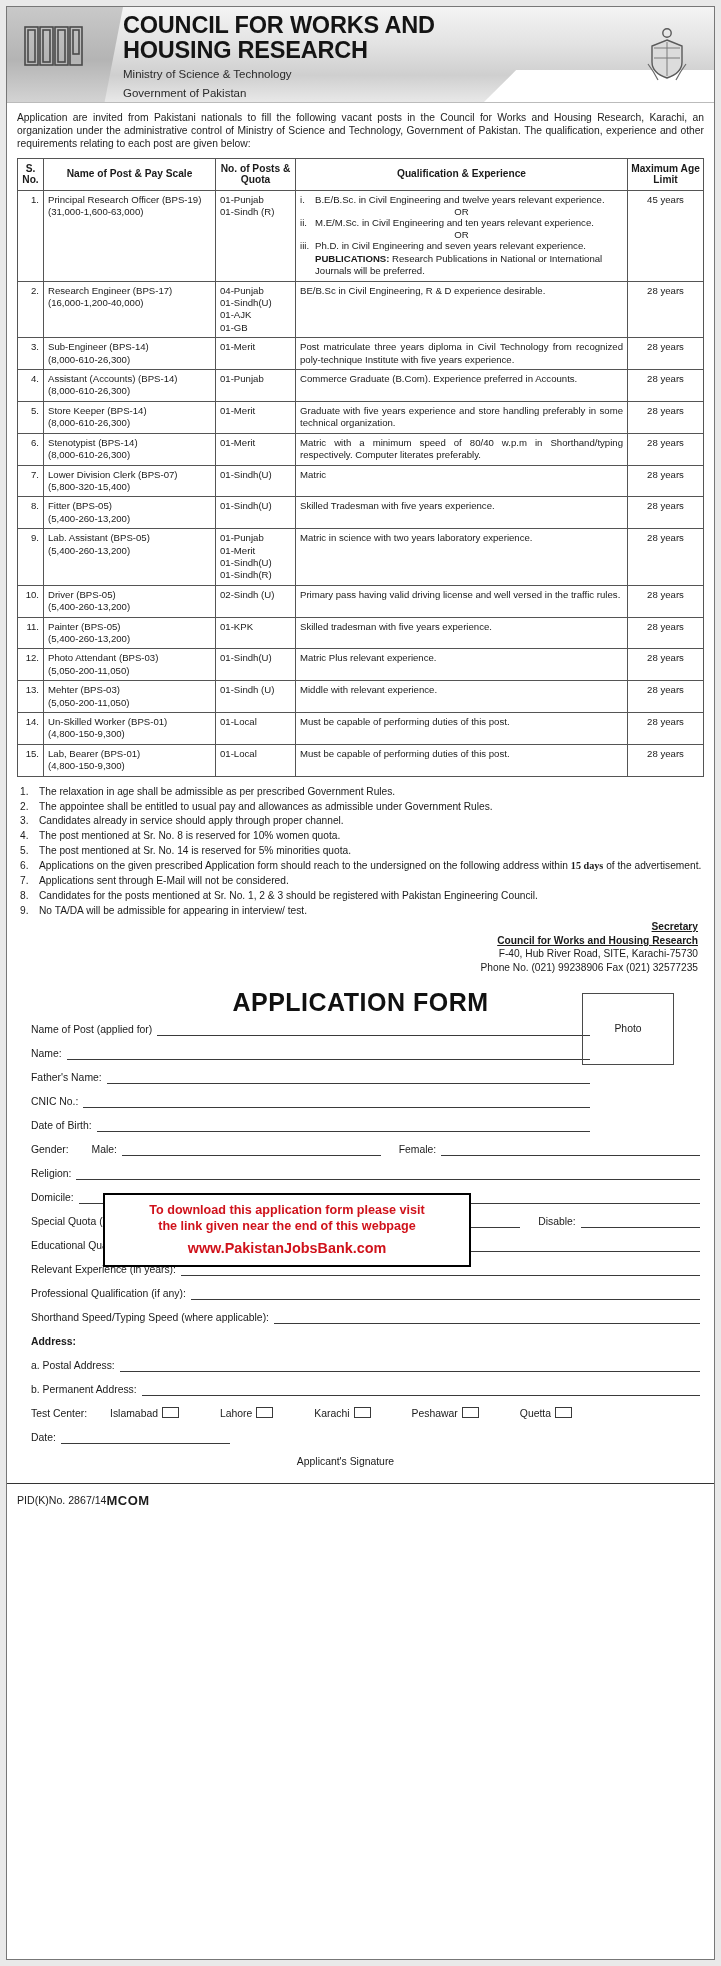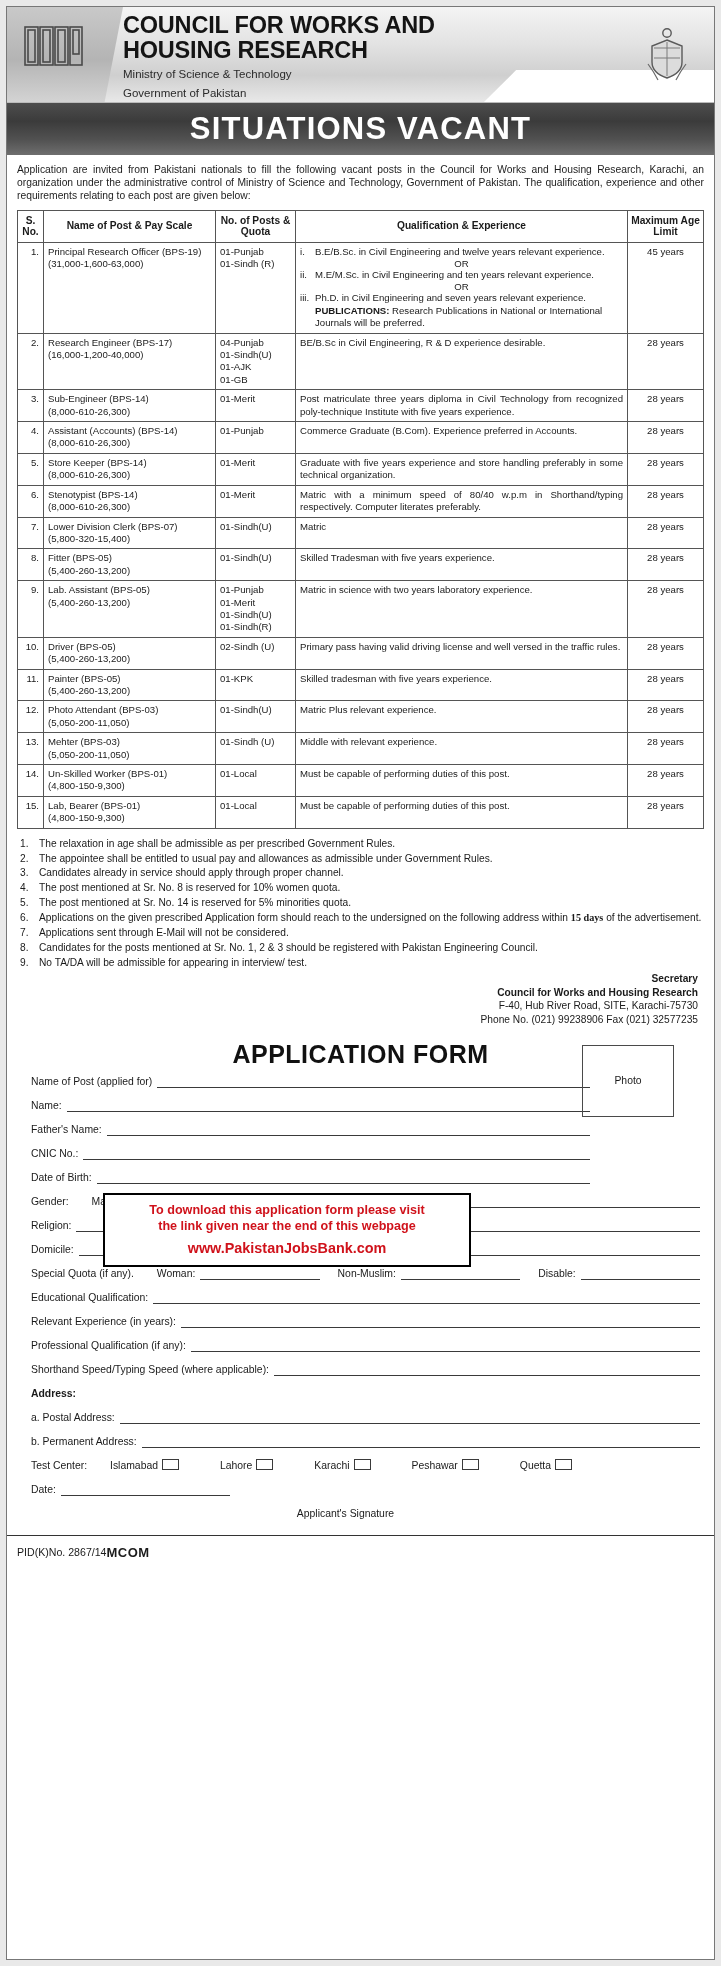--- a/index.html
+++ b/index.html
@@ -125,21 +125,21 @@
     position: relative; padding-left: 22px; line-height: 14.4px;
     margin-bottom: 0.5px; text-align: left;
   }
   ol.notes > li > .nn { position: absolute; left: 3px; top: 0; }
   ol.notes b { font-weight: bold; font-family: Liberation Serif, serif; }
 
   .signature {
     text-align: right; margin-top: 2px; font-size: 10.2px; line-height: 13.4px;
     padding-right: 6px;
   }
-  .signature .b { font-weight: bold; }
+  .signature .b { font-weight: bold; text-decoration: underline; }
 
   
   .appform-title {
     text-align: center; font-weight: bold; font-size: 25px;
     letter-spacing: 0.5px; margin: 14px 0 6px 0; color: #111;
   }
   .form-area { position: relative; padding: 0 4px 0 14px; font-size: 10.4px; }
   .photo-box {
     position: absolute; right: 30px; top: -30px;
     width: 92px; height: 72px; border: 1px solid #4a4a4a;
@@ -215,23 +215,20 @@
       <div class="crest">
         <svg viewBox="0 0 46 58" width="46" height="58">
           <circle cx="23" cy="9" r="4.2" fill="none" stroke="#5a5a5a" stroke-width="1.4"></circle>
           <path d="M23 16 L38 22 L38 38 Q38 49 23 54 Q8 49 8 38 L8 22 Z" fill="#dcdcdc" stroke="#5a5a5a" stroke-width="1.4"></path>
           <path d="M23 18 L23 52 M10 24 L36 24 M10 34 L36 34" stroke="#7a7a7a" stroke-width="1"></path>
           <path d="M4 40 Q10 48 14 56 M42 40 Q36 48 32 56" fill="none" stroke="#6a6a6a" stroke-width="1.2"></path>
         </svg>
       </div>
     </div>
 
-    <div class="banner">
-      <span class="banner-text">SITUATIONS VACANT</span>
-    </div>
 
     <div class="body-wrap">
 
       <p class="intro">Application are invited from Pakistani nationals to fill the following vacant posts in the Council for Works and Housing Research, Karachi, an organization under the administrative control of Ministry of Science and Technology, Government of Pakistan. The qualification, experience and other requirements relating to each post are given below:</p>
 
       <table class="posts">
         <thead>
           <tr>
             <th class="c-sno">S. No.</th>
             <th class="c-post">Name of Post &amp; Pay Scale</th>

